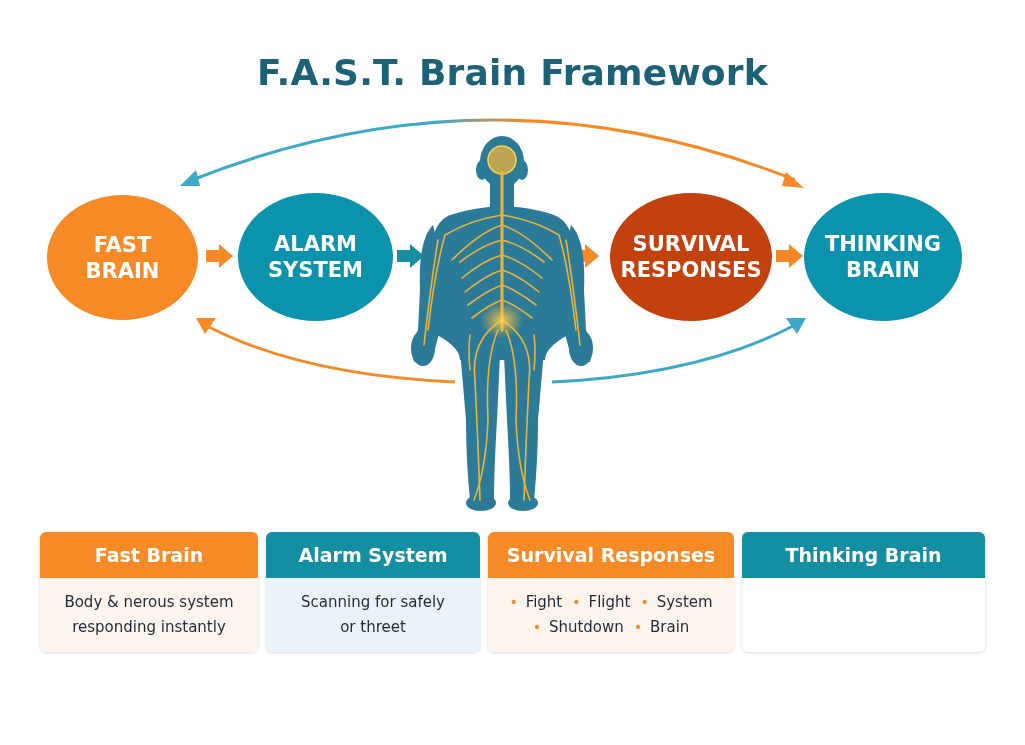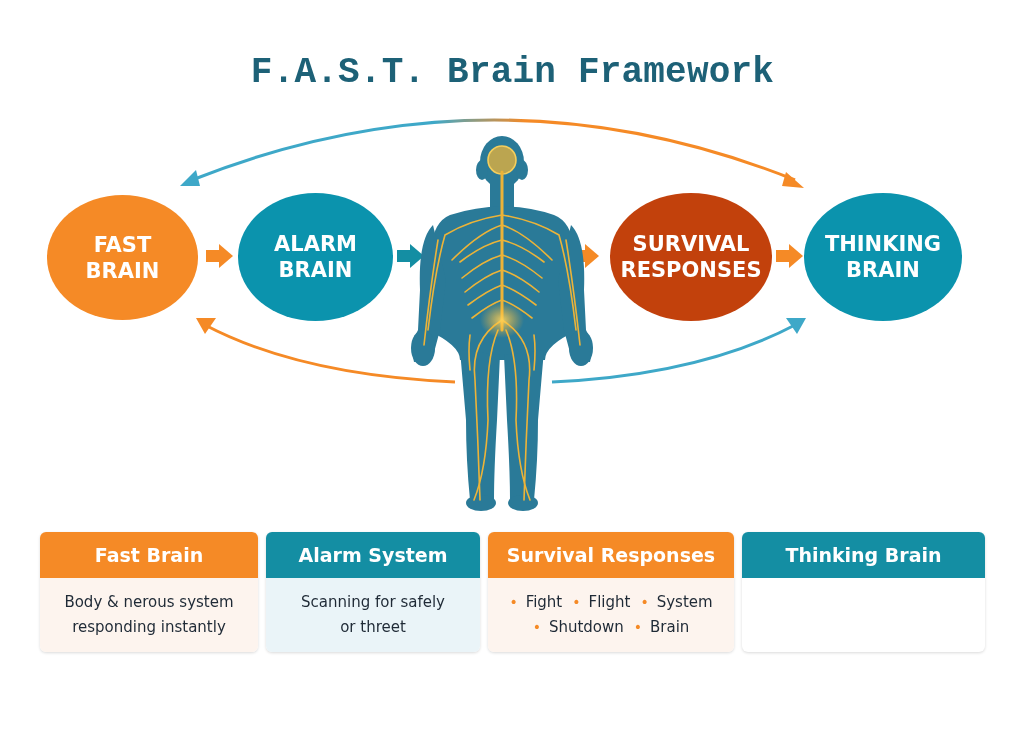--- a/index.html
+++ b/index.html
@@ -1,19 +1,19 @@
 <!DOCTYPE html>
 <html><head>
 <meta charset="utf-8">
 <style>
   html, body { margin:0; padding:0; }
   body { width:1025px; height:745px; background:#ffffff; position:relative; overflow:hidden;
          font-family:"DejaVu Sans", sans-serif; }
   .title { position:absolute; left:0; width:1025px; top:52px; text-align:center;
-           font-size:36px; font-weight:bold; color:#1d6177; letter-spacing:0.2px;font-family:Liberation Mono, monospace; }
+           font-size:36px; font-weight:bold; color:#1d6177; letter-spacing:0.2px; }
   svg.diagram { position:absolute; left:0; top:0; }
   .node { position:absolute; border-radius:50%; display:flex; align-items:center; justify-content:center;
           text-align:center; color:#fff; font-weight:bold; font-size:21px; line-height:26px; }
   .node span { display:block; white-space:pre-line; }
   .card { position:absolute; top:532px; height:120px; border-radius:6px; overflow:hidden;
           box-shadow:0 1px 3px rgba(0,0,0,0.15); }
   .card-head { height:46px; display:flex; align-items:center; justify-content:center; color:#fff;
                font-weight:bold; font-size:19px; }
   .card-body { height:74px; display:flex; flex-direction:column; align-items:center; justify-content:center;
                font-size:15px; line-height:25px; color:#1f2a36; text-align:center; }
@@ -123,21 +123,21 @@
     <ellipse cx="502" cy="320" rx="22" ry="18" fill="url(#glow)"></ellipse>
   </g>
 </svg>
 
 <div class="node" style="left:47px;top:195px;width:151px;height:125px;background:#f58a26;">
   <span>FAST
 BRAIN</span>
 </div>
 <div class="node" style="left:238px;top:193px;width:155px;height:128px;background:#0b93ad;">
   <span>ALARM
-BRAIN</span>
+SYSTEM</span>
 </div>
 <div class="node" style="left:610px;top:193px;width:162px;height:128px;background:#c2410c;">
   <span>SURVIVAL
 RESPONSES</span>
 </div>
 <div class="node" style="left:804px;top:193px;width:158px;height:128px;background:#0b93ad;">
   <span>THINKING
 BRAIN</span>
 </div>
 

